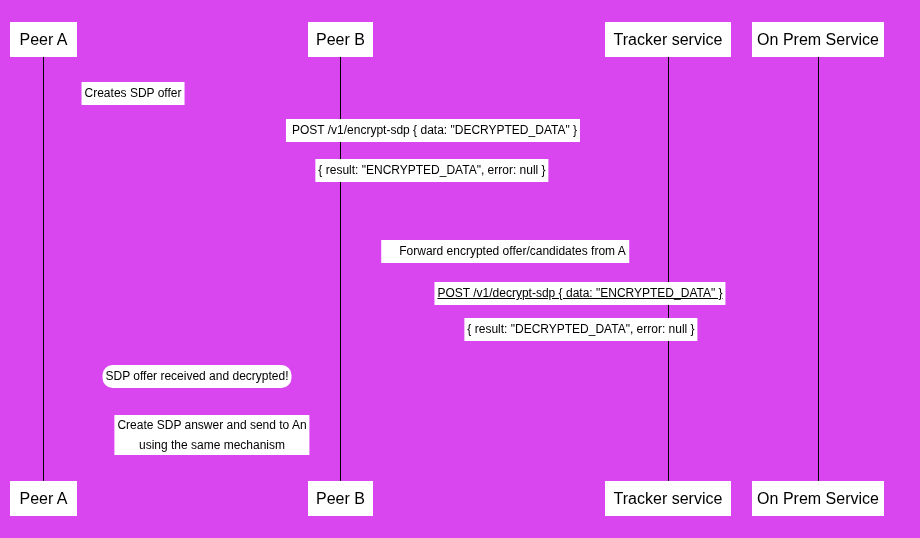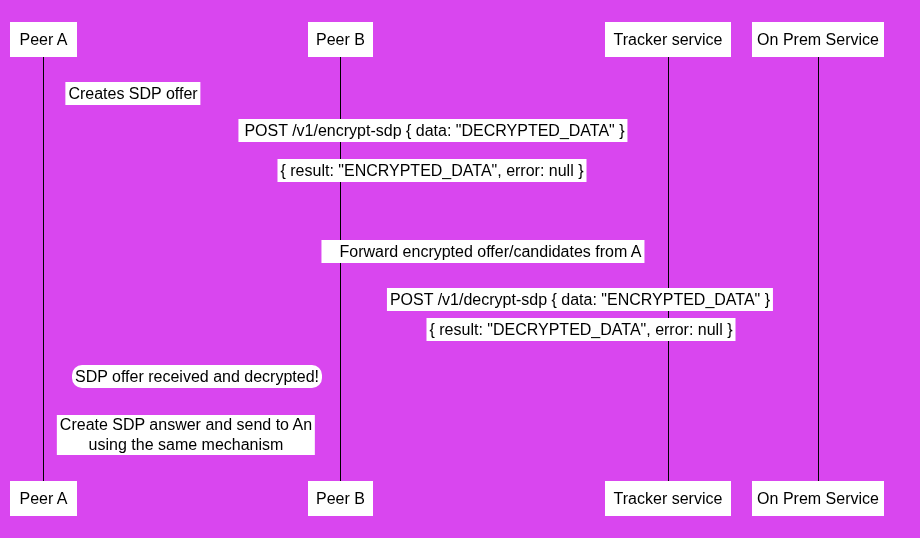--- a/index.html
+++ b/index.html
@@ -34,21 +34,21 @@
     bottom: 57px;
     width: 1px;
     background: #000000;
   }
   
   .msg {
     position: absolute;
     transform: translateX(-50%);
     background: #ffffff;
     color: #000000;
-    font-size: 16px;
+    font-size: 12px;
     line-height: 23px;
     height: 23px;
     padding: 0 3px;
     white-space: nowrap;
     text-align: center;
   }
   .msg.two-line {
     height: 40px;
     line-height: 20px;
     white-space: pre-line;
@@ -65,25 +65,25 @@
   <div class="lifeline" style="left:818px;"></div>
 
   <div class="actor" style="left:10px;  top:22px; width:67px;">Peer A</div>
   <div class="actor" style="left:308px; top:22px; width:65px;">Peer B</div>
   <div class="actor" style="left:605px; top:22px; width:126px;">Tracker service</div>
   <div class="actor" style="left:752px; top:22px; width:132px;">On Prem Service</div>
 
   <div class="msg" style="left:133px; top:82px;">Creates SDP offer</div>
   <div class="msg" style="left:433px; top:119px;padding-left:6px;">POST /v1/encrypt-sdp { data: "DECRYPTED_DATA" }</div>
   <div class="msg" style="left:432px; top:159px;">{ result: "ENCRYPTED_DATA", error: null }</div>
-  <div class="msg" style="left:483px; top:240px;padding-left:18px;">Forward encrypted offer/candidates from A</div>
-  <div class="msg" style="left:580px; top:288px;">POST /v1/decrypt-sdp { data: "ENCRYPTED_DATA" }</div>
+  <div class="msg" style="left:505px; top:240px;padding-left:18px;">Forward encrypted offer/candidates from A</div>
+  <div class="msg" style="left:580px; top:282px;text-decoration:underline;">POST /v1/decrypt-sdp { data: "ENCRYPTED_DATA" }</div>
   <div class="msg" style="left:581px; top:318px;">{ result: "DECRYPTED_DATA", error: null }</div>
   <div class="msg" style="left:197px; top:365px;border-radius:10px;">SDP offer received and decrypted!</div>
-  <div class="msg two-line" style="left:186px; top:415px;">Create SDP answer and send to An
+  <div class="msg two-line" style="left:212px; top:415px;">Create SDP answer and send to An
 using the same mechanism</div>
 
   <div class="actor" style="left:10px;  top:481px; width:67px;">Peer A</div>
   <div class="actor" style="left:308px; top:481px; width:65px;">Peer B</div>
   <div class="actor" style="left:605px; top:481px; width:126px;">Tracker service</div>
   <div class="actor" style="left:752px; top:481px; width:132px;">On Prem Service</div>
 
 </div>
 
 </body></html>

